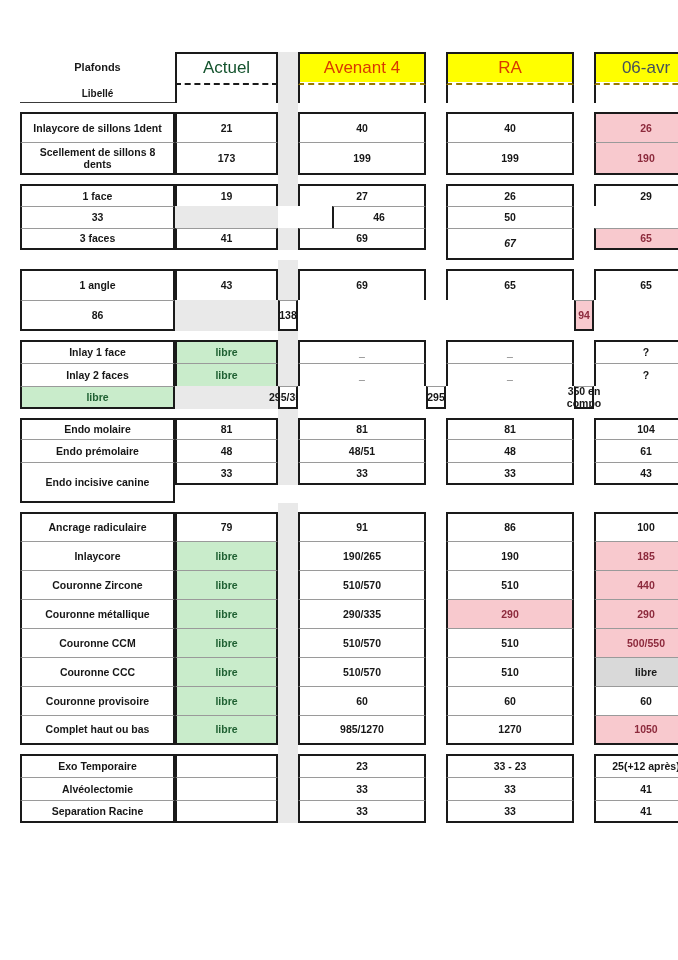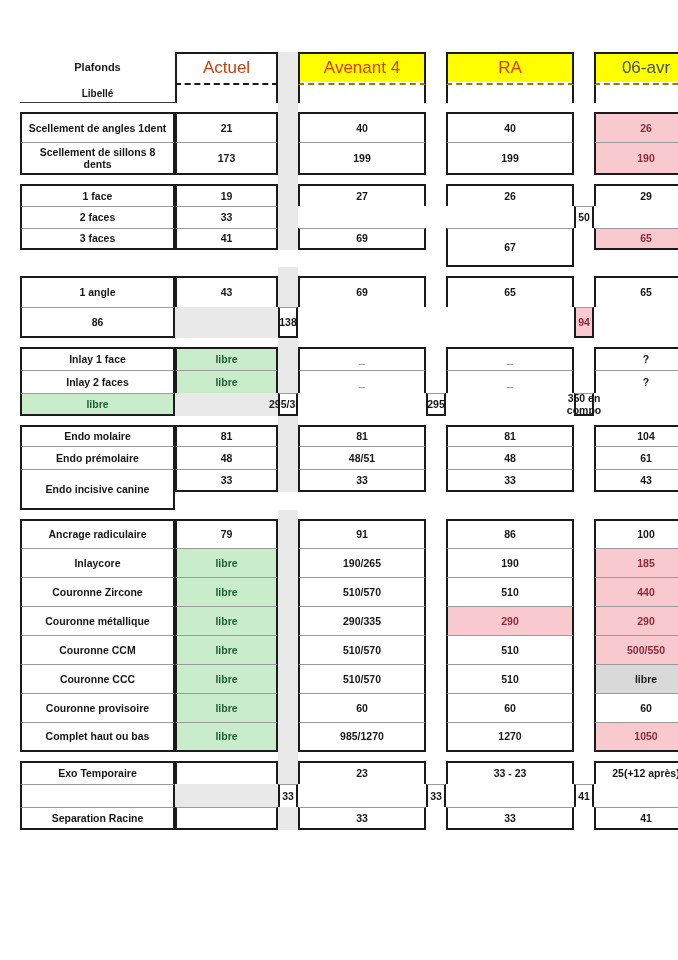--- a/index.html
+++ b/index.html
@@ -63,21 +63,21 @@
     font-size: 17px;
     font-weight: 400;
   }
   .hdr-box {
     border-top: 2.2px solid #1a1a1a;
     border-left: 2.2px solid #1a1a1a;
     border-right: 2.2px solid #1a1a1a;
   }
   .hdr-yellow { background: #ffff00 !important; color: #d93a00; font-weight: 700; }
   .hdr-date   { background: #ffff00 !important; color: #44505c; font-size: 13px; font-weight: 700; }
-  .hdr-plain  { background: #ffffff !important; color: #c2410c; font-size: 19px; }
+  .hdr-plain  { background: #ffffff !important; color: #14532d; font-size: 19px; }
   .hdr-label  { font-size: 11px !important; font-weight: 700 !important; color: #1a1a1a; }
 
   #dash-row { margin-top: 0; }
   #dash-row .cell { height: 3px; padding: 0; }
   .dash-k {
     border-bottom: 2.4px dashed #1a1a1a;
     border-left: 2.2px solid #1a1a1a;
     border-right: 2.2px solid #1a1a1a;
   }
   .dash-y {
@@ -139,21 +139,21 @@
     <div class="cell gapcell"></div>
     <div class="cell sub-side"></div>
   </div>
 
   <div id="body-root">
       <div class="block-gap">
         <div class="gs"></div>
       </div>
       <div class="bodyblock">
         <div class="grid-row rowline">
-          <div class="cell box-l box-r box-t" style="height: 30px; font-weight: 700;">Scellement de angles 1dent</div>
+          <div class="cell box-l box-r box-t" style="height: 30px; font-weight: 700;">Inlaycore de sillons 1dent</div>
           <div class="cell box-l box-r  box-t" style="height: 30px;">21</div>
           <div class="cell spacer" style="height: 30px;"></div>
           <div class="cell box-l box-r  box-t" style="height: 30px;">40</div>
           <div class="cell gapcell" style="height: 30px;"></div>
           <div class="cell box-l box-r  box-t" style="height: 30px;">40</div>
           <div class="cell gapcell" style="height: 30px;"></div>
           <div class="cell box-l box-r c-pink box-t" style="height: 30px;">26</div>
         </div>
         <div class="grid-row rowline">
           <div class="cell box-l box-r box-b" style="height: 33px; font-weight: 700;">Scellement de sillons 8 dents</div>
@@ -174,35 +174,34 @@
           <div class="cell box-l box-r box-t" style="height: 22px; font-weight: 700;">1 face</div>
           <div class="cell box-l box-r  box-t" style="height: 22px;">19</div>
           <div class="cell spacer" style="height: 22px;"></div>
           <div class="cell box-l box-r  box-t" style="height: 22px;">27</div>
           <div class="cell gapcell" style="height: 22px;"></div>
           <div class="cell box-l box-r  box-t" style="height: 22px;">26</div>
           <div class="cell gapcell" style="height: 22px;"></div>
           <div class="cell box-l box-r  box-t" style="height: 22px;">29</div>
         </div>
         <div class="grid-row rowline">
-          <div class="cell box-l box-r" style="height: 22px; font-weight: 700;">2 faces</div>
           <div class="cell box-l box-r " style="height: 22px;">33</div>
           <div class="cell spacer" style="height: 22px;"></div>
           <div class="cell gapcell" style="height: 22px;"></div>
           <div class="cell box-l box-r " style="height: 22px; margin-left: 34px;">46</div>
           <div class="cell gapcell" style="height: 22px;"></div>
           <div class="cell box-l box-r " style="height: 22px;">50</div>
         </div>
         <div class="grid-row rowline">
           <div class="cell box-l box-r box-b" style="height: 22px; font-weight: 700;">3 faces</div>
           <div class="cell box-l box-r  box-b" style="height: 22px;">41</div>
           <div class="cell spacer" style="height: 22px;"></div>
           <div class="cell box-l box-r  box-b" style="height: 22px;">69</div>
           <div class="cell gapcell" style="height: 22px;"></div>
-          <div class="cell box-l box-r  box-b" style="height: 39px;">67</div>
+          <div class="cell box-l box-r  box-b" style="height: 32px; font-style: italic;">67</div>
           <div class="cell gapcell" style="height: 22px;"></div>
           <div class="cell box-l box-r c-pink box-b" style="height: 22px;">65</div>
         </div>
       </div>
       <div class="block-gap">
         <div class="gs"></div>
       </div>
       <div class="bodyblock">
         <div class="grid-row rowline">
           <div class="cell box-l box-r box-t" style="height: 31px; font-weight: 700;">1 angle</div>
@@ -386,20 +385,21 @@
           <div class="cell box-l box-r box-t" style="height: 23px; font-weight: 700;">Exo Temporaire</div>
           <div class="cell box-l box-r  box-t" style="height: 23px;"></div>
           <div class="cell spacer" style="height: 23px;"></div>
           <div class="cell box-l box-r  box-t" style="height: 23px;">23</div>
           <div class="cell gapcell" style="height: 23px;"></div>
           <div class="cell box-l box-r  box-t" style="height: 23px;">33 - 23</div>
           <div class="cell gapcell" style="height: 23px;"></div>
           <div class="cell box-l box-r  box-t" style="height: 23px;">25(+12 après)</div>
         </div>
         <div class="grid-row rowline">
+          <div class="cell box-l box-r" style="height: 23px; font-weight: 700;">Alvéolectomie</div>
           <div class="cell box-l box-r " style="height: 23px;"></div>
           <div class="cell spacer" style="height: 23px;"></div>
           <div class="cell box-l box-r " style="height: 23px;">33</div>
           <div class="cell gapcell" style="height: 23px;"></div>
           <div class="cell box-l box-r " style="height: 23px;">33</div>
           <div class="cell gapcell" style="height: 23px;"></div>
           <div class="cell box-l box-r " style="height: 23px;">41</div>
         </div>
         <div class="grid-row rowline">
           <div class="cell box-l box-r box-b" style="height: 23px; font-weight: 700;">Separation Racine</div>

